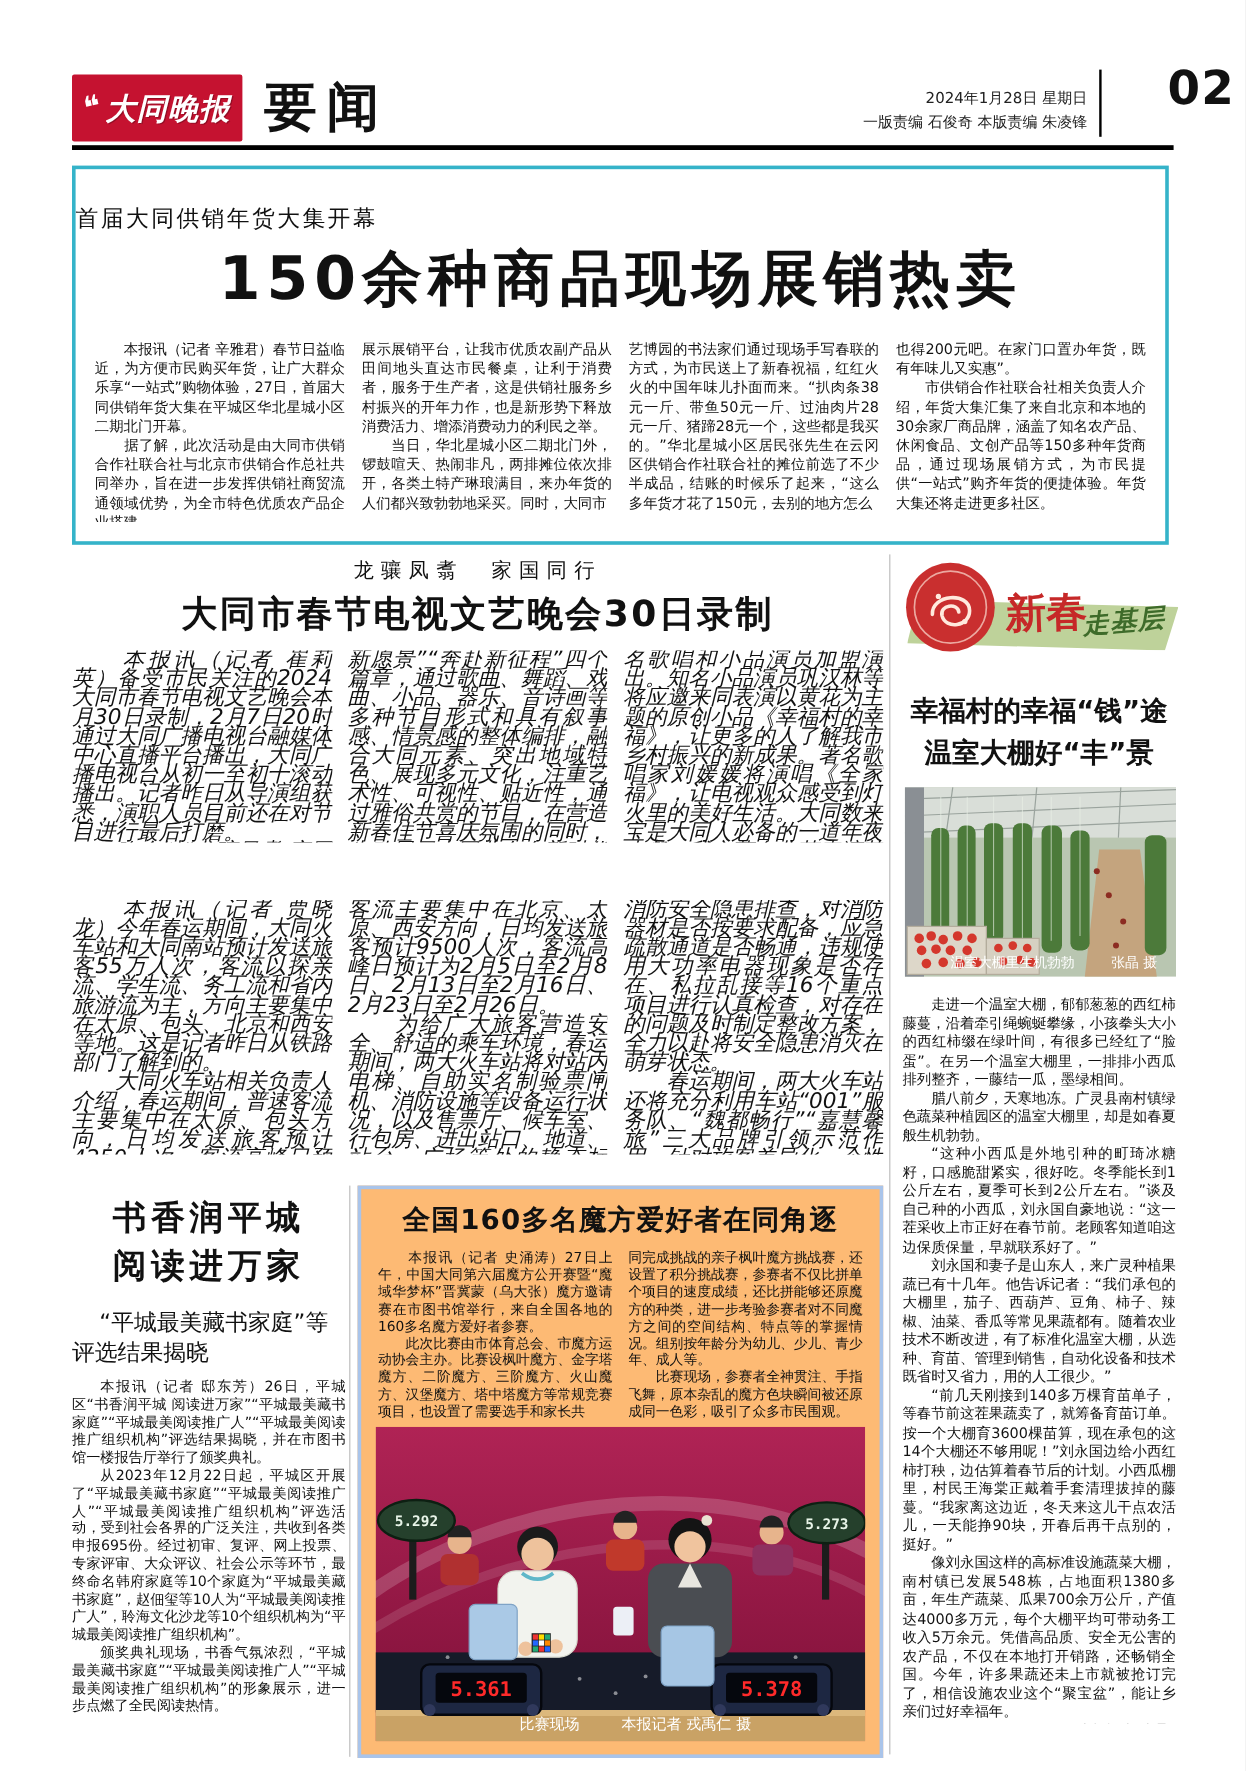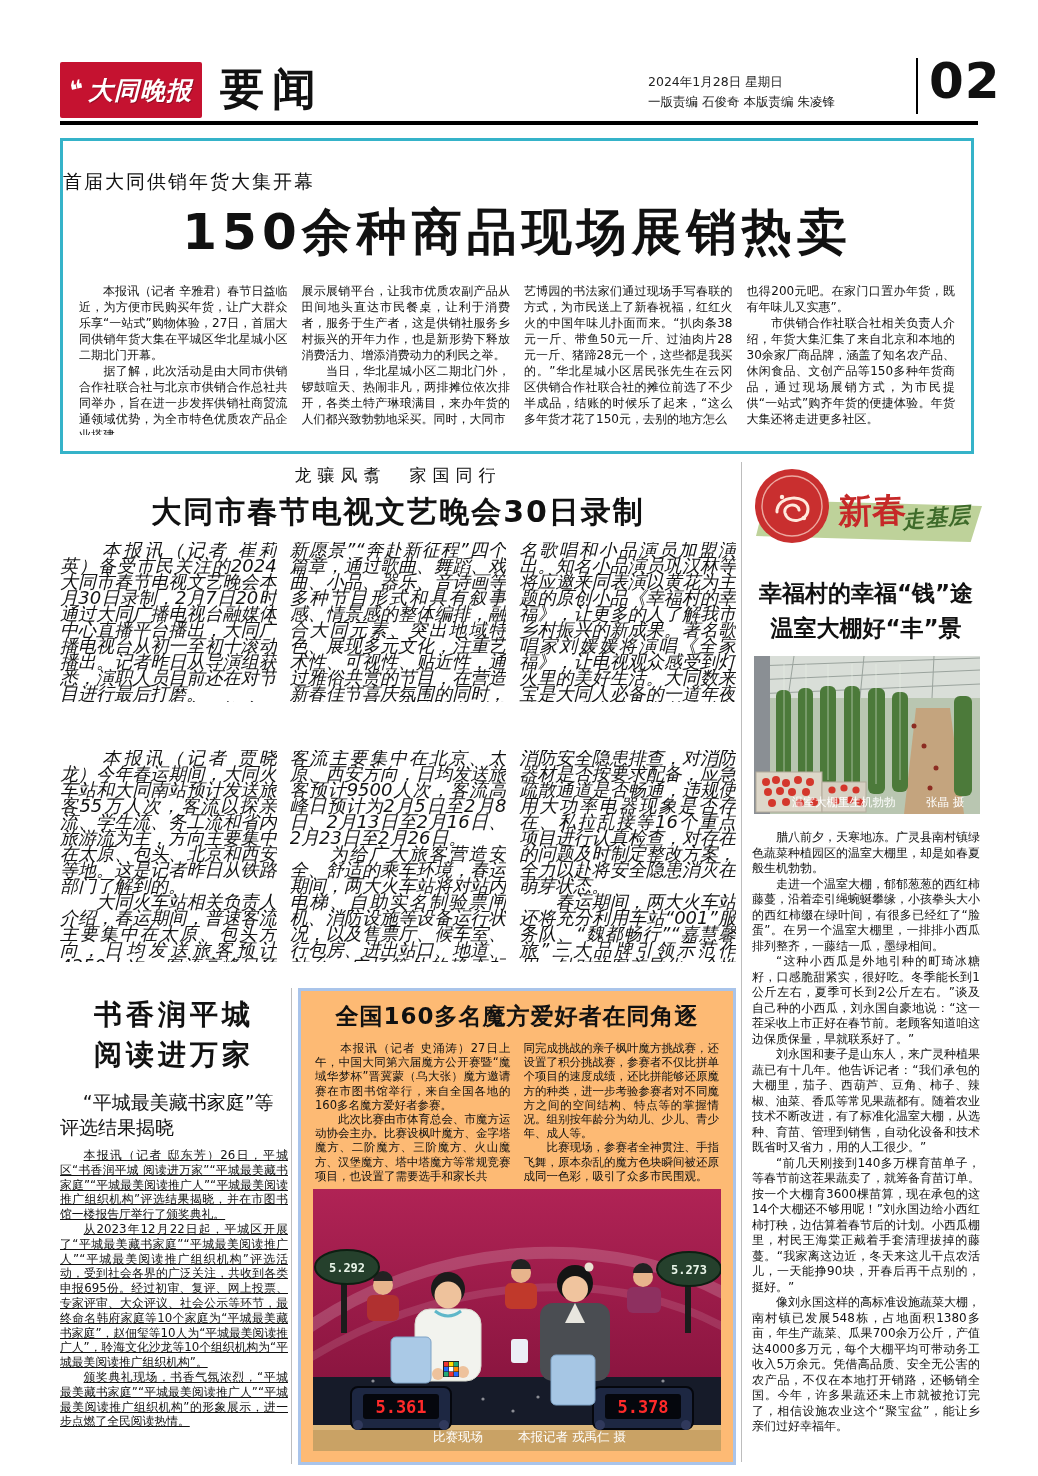--- a/index.html
+++ b/index.html
@@ -9,23 +9,23 @@
   .jt{text-align:justify;text-justify:inter-ideograph;overflow:hidden;}
   .prewrap{white-space:pre-wrap;}
   
   .logo{left:60px;top:62px;width:142px;height:56px;background:#c51230;border-radius:2px;
         color:#fff;display:flex;align-items:center;justify-content:center;gap:4px;}
   .logo .mark{font-size:26px;line-height:1;transform:rotate(-12deg);}
   .logo .txt{font-size:25px;font-weight:bold;font-style:italic;letter-spacing:1px;
              text-shadow:1px 1px 0 rgba(0,0,0,.25);}
   .section-title{left:220px;top:60px;font-size:44px;font-weight:bold;letter-spacing:8px;
                  font-family:"DejaVu Serif","Liberation Serif",serif;}
-  .dateblock{left:648px;top:72px;width:258px;font-size:12.5px;line-height:20px;color:#222;}
+  .dateblock{left:648px;top:72px;width:258px;font-size:12.5px;line-height:20px;color:#222;text-align:right;}
   .pagenum-rule{left:916px;top:58px;width:2px;height:56px;background:#000;}
-  .pagenum{left:929px;top:52px;font-size:50px;font-weight:bold;letter-spacing:1px;}
+  .pagenum{left:973px;top:52px;font-size:39px;font-weight:bold;letter-spacing:1px;}
   .header-rule{left:60px;top:121px;width:918px;height:4px;background:#000;}
   
   .lead-box{left:60px;top:138px;width:908px;height:310px;border:3px solid #35b3c9;background:#fff;}
   .lead-kicker{left:0;right:0;top:28px;text-align:left;font-size:19px;letter-spacing:2px;}
   .lead-headline{left:0;right:0;top:58px;text-align:center;font-size:50px;font-weight:bold;letter-spacing:5px;}
   .lead-cols{left:16px;top:142px;width:876px;height:152px;display:flex;gap:14px;}
   .lead-cols .col{flex:1;font-size:12px;line-height:16px;}
   
   .gala-kicker{left:60px;top:464px;width:676px;text-align:center;font-size:17px;letter-spacing:6px;}
   .gala-headline{left:60px;top:492px;width:676px;text-align:center;font-size:30px;font-weight:bold;letter-spacing:2px;}
@@ -47,21 +47,21 @@
               font-weight:bold;line-height:35px;}
   .x-photo{left:754px;top:656px;width:226px;height:158px;}
   .x-body{left:752px;top:830px;width:228px;height:606px;font-size:12px;line-height:15.5px;}
   .x-body p{margin:0;text-indent:2em;}
   .x-byline{text-align:right;padding-right:6px;text-indent:0 !important;}
   
   .s-headline{left:60px;top:995px;width:228px;text-align:center;font-size:28px;
               font-weight:bold;line-height:40px;letter-spacing:4px;}
   .s-sub{left:60px;top:1090px;width:228px;font-size:19px;line-height:25px;}
   .s-sub .l1{text-indent:1.2em;}
-  .s-body{left:60px;top:1148px;width:228px;height:316px;font-size:11.8px;line-height:14.8px;text-decoration:underline;}
+  .s-body{left:60px;top:1148px;width:228px;height:316px;font-size:11.8px;line-height:14.8px;}
   .s-body p{margin:0;text-indent:2em;}
   
   .cube-box{left:298px;top:988px;width:432px;height:471px;border:3px solid #a9c4ea;background:#fdba74;}
   .cube-headline{left:0;right:0;top:10px;text-align:center;font-size:23px;font-weight:bold;letter-spacing:1px;}
   .cube-cols{left:14px;top:50px;width:404px;height:142px;display:flex;gap:13px;}
   .cube-cols .col{flex:1;font-size:11.5px;line-height:14.2px;}
   .cube-photo{left:12px;top:198px;width:408px;height:262px;}
   svg text{font-family:"DejaVu Sans","Liberation Sans",sans-serif;}
   .seg{font-family:"DejaVu Sans Mono","Liberation Mono",monospace;font-weight:bold;}
 </style>
@@ -194,22 +194,22 @@
         <circle cx="160" cy="70" r="2.5"></circle>
         <circle cx="170" cy="90" r="2.5"></circle>
         <circle cx="182" cy="112" r="2.5"></circle>
         <circle cx="176" cy="132" r="2.5"></circle>
       </g>
     <text x="38" y="150" font-size="11.5" fill="#fff">温室大棚里生机勃勃</text>
     <text x="172" y="150" font-size="11.5" fill="#fff">张晶 摄</text>
   </svg>
 
   <div class="abs x-body jt">
+    <p>走进一个温室大棚，郁郁葱葱的西红柿藤蔓，沿着牵引绳蜿蜒攀缘，小孩拳头大小的西红柿缀在绿叶间，有很多已经红了“脸蛋”。在另一个温室大棚里，一排排小西瓜排列整齐，一藤结一瓜，墨绿相间。</p>
     <p>腊八前夕，天寒地冻。广灵县南村镇绿色蔬菜种植园区的温室大棚里，却是如春夏般生机勃勃。</p>
-    <p>走进一个温室大棚，郁郁葱葱的西红柿藤蔓，沿着牵引绳蜿蜒攀缘，小孩拳头大小的西红柿缀在绿叶间，有很多已经红了“脸蛋”。在另一个温室大棚里，一排排小西瓜排列整齐，一藤结一瓜，墨绿相间。</p>
     <p>“这种小西瓜是外地引种的町琦冰糖籽，口感脆甜紧实，很好吃。冬季能长到1公斤左右，夏季可长到2公斤左右。”谈及自己种的小西瓜，刘永国自豪地说：“这一茬采收上市正好在春节前。老顾客知道咱这边保质保量，早就联系好了。”</p>
     <p>刘永国和妻子是山东人，来广灵种植果蔬已有十几年。他告诉记者：“我们承包的大棚里，茄子、西葫芦、豆角、柿子、辣椒、油菜、香瓜等常见果蔬都有。随着农业技术不断改进，有了标准化温室大棚，从选种、育苗、管理到销售，自动化设备和技术既省时又省力，用的人工很少。”</p>
     <p>“前几天刚接到140多万棵育苗单子，等春节前这茬果蔬卖了，就筹备育苗订单。按一个大棚育3600棵苗算，现在承包的这14个大棚还不够用呢！”刘永国边给小西红柿打秧，边估算着春节后的计划。小西瓜棚里，村民王海棠正戴着手套清理拔掉的藤蔓。“我家离这边近，冬天来这儿干点农活儿，一天能挣90块，开春后再干点别的，挺好。”</p>
     <p>像刘永国这样的高标准设施蔬菜大棚，南村镇已发展548栋，占地面积1380多亩，年生产蔬菜、瓜果700余万公斤，产值达4000多万元，每个大棚平均可带动务工收入5万余元。凭借高品质、安全无公害的农产品，不仅在本地打开销路，还畅销全国。今年，许多果蔬还未上市就被抢订完了，相信设施农业这个“聚宝盆”，能让乡亲们过好幸福年。</p>
     <p class="x-byline">本报记者 张晶</p>
   </div>
 
   <div class="abs s-headline">
     <div>书香润平城</div>
     <div>阅读进万家</div>

